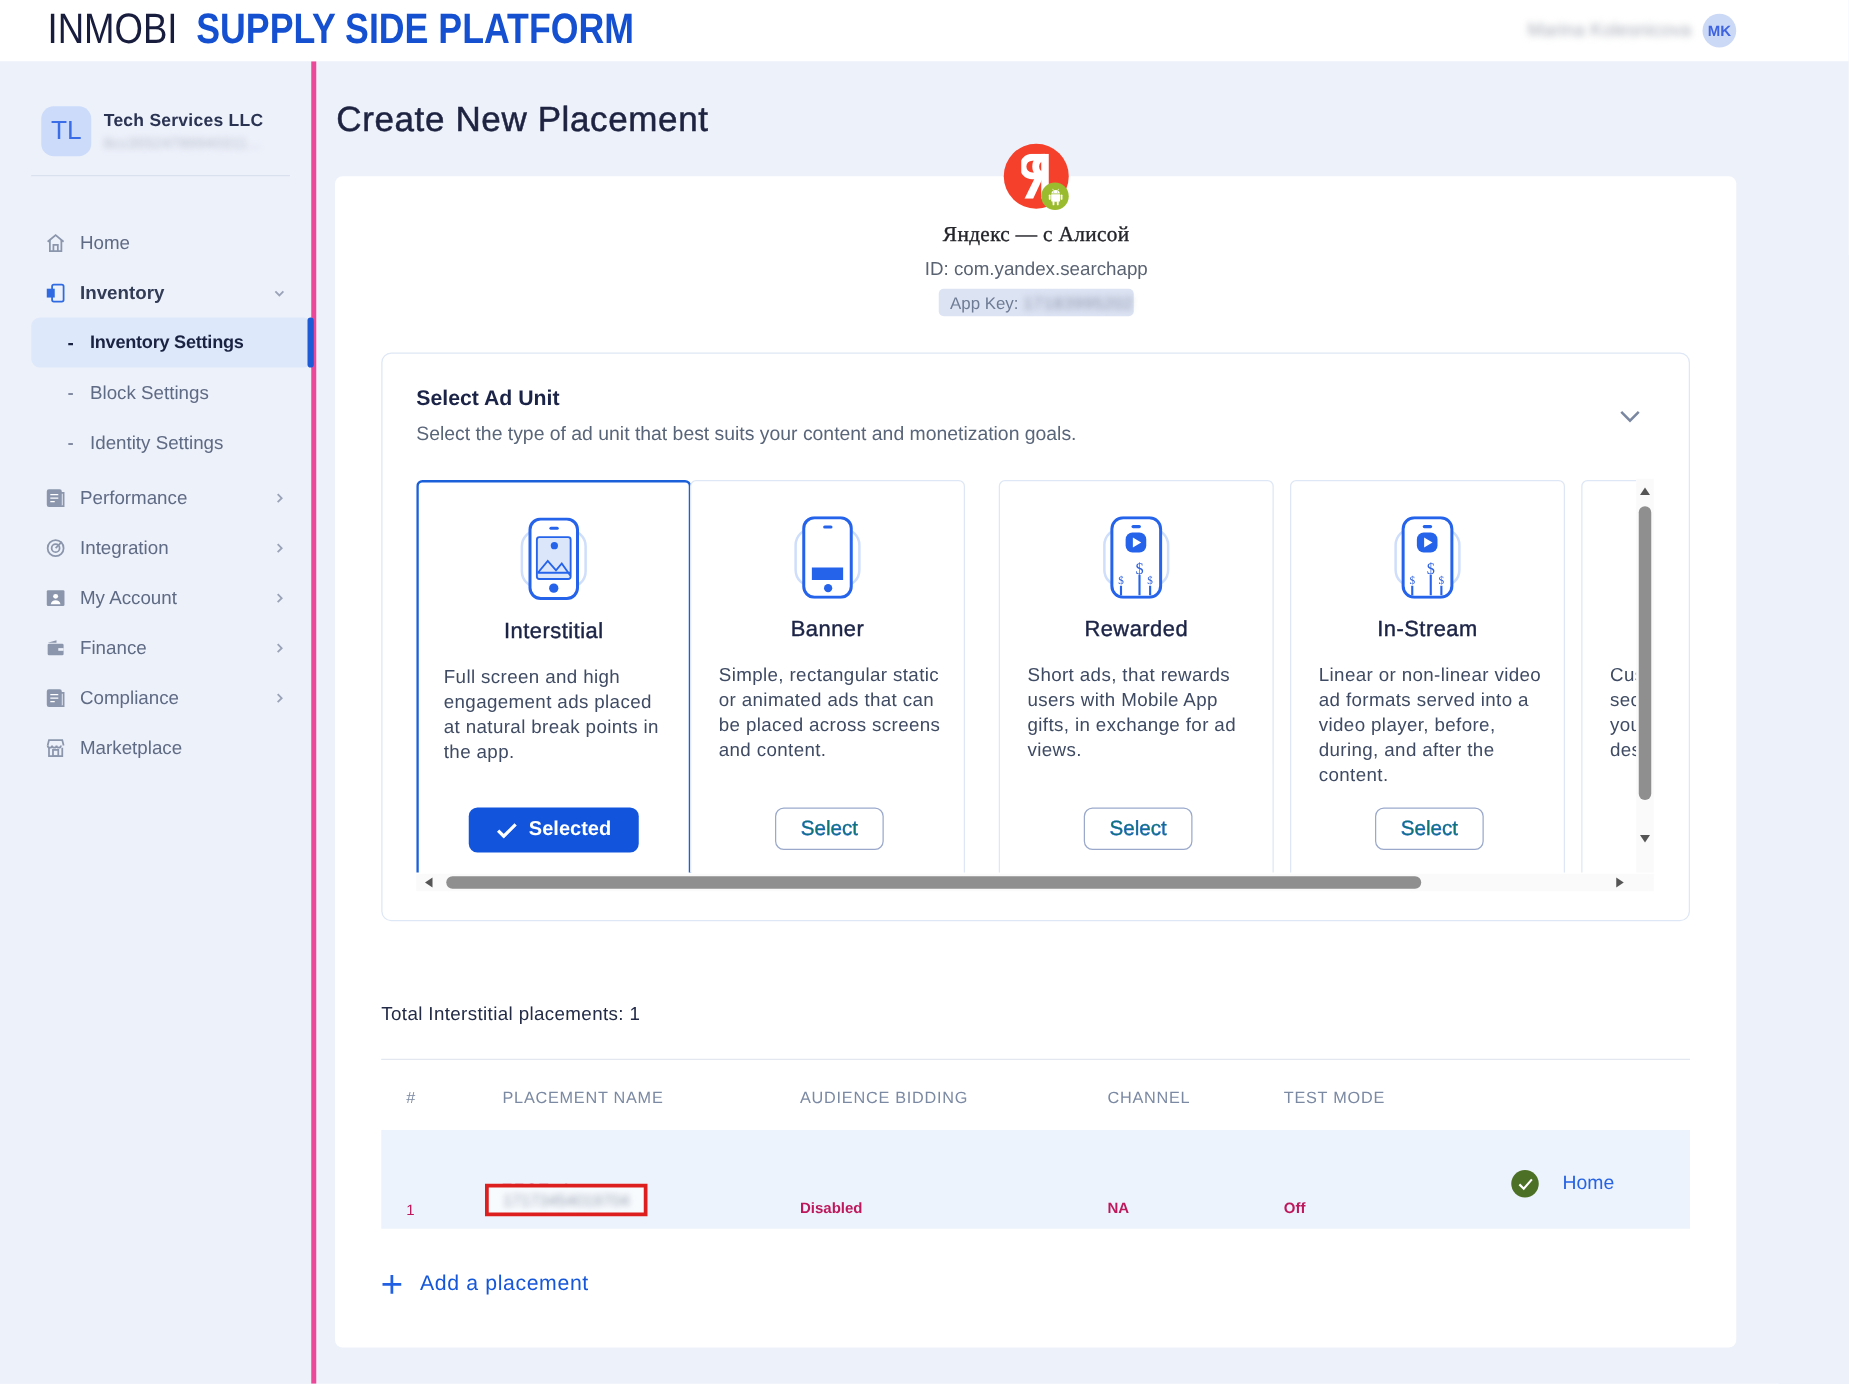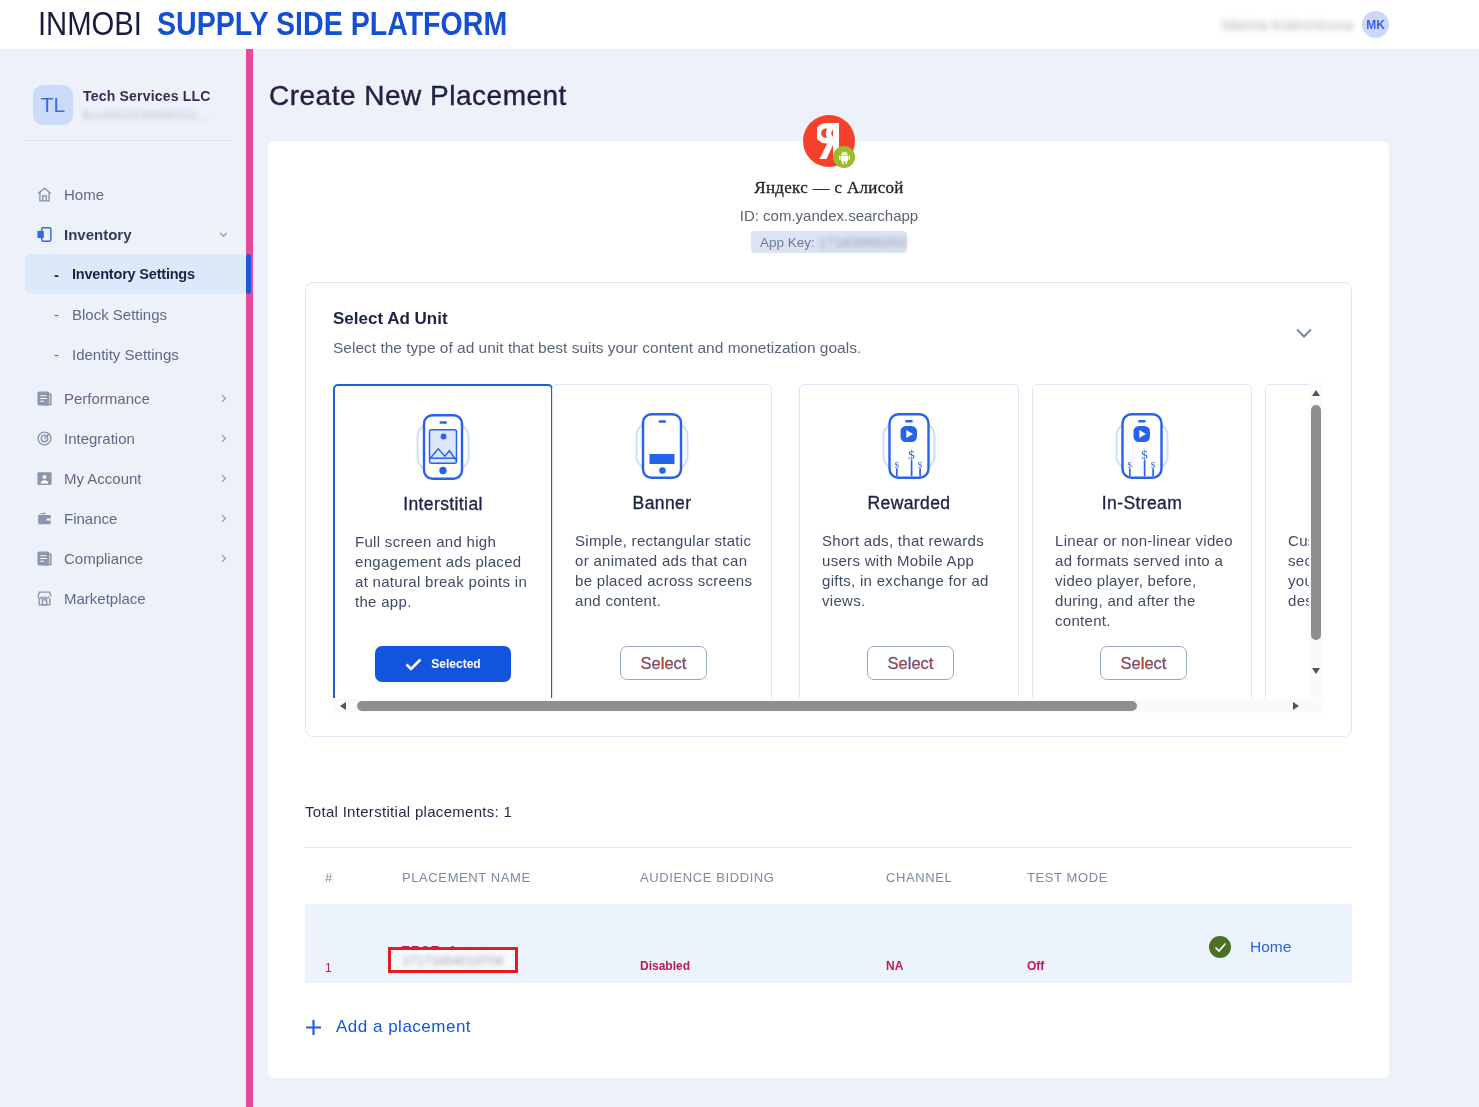--- a/index.html
+++ b/index.html
@@ -8,21 +8,21 @@
 
   
   .topbar { position:absolute; left:0; top:0; width:1479px; height:49px; background:#ffffff; z-index:30; }
   .logo { position:absolute; left:38px; top:4px; font-size:34px; white-space:nowrap; }
   .logo .inmobi { color:#181c3d; font-weight:500; display:inline-block; transform:scaleX(0.86); transform-origin:0 50%; }
   .logo .ssp { color:#1550d0; font-weight:700; display:inline-block; transform:scaleX(0.84); transform-origin:0 50%; position:absolute; left:119px; top:0; }
   .username { position:absolute; right:126px; top:16px; color:#a9adb8; font-size:15px; filter:blur(3px); }
   .avatar-mk { position:absolute; left:1362px; top:11px; width:27px; height:27px; border-radius:50%; background:#ccd9f6; color:#3e63e0; font-size:12px; font-weight:700; display:flex; align-items:center; justify-content:center; }
 
   
-  .sidebar { position:absolute; left:0; top:49px; width:253px; height:1058px; background:#edf1fa; border-right:7px solid #ec4899; }
+  .sidebar { position:absolute; left:0; top:49px; width:253px; height:1058px; background:#edf1fa; border-right:4px solid #ec4899; }
   .acct-avatar { position:absolute; left:33px; top:36px; width:40px; height:40px; border-radius:10px; background:#ccdbfa; color:#3b6ce8; font-size:21px; font-weight:500; display:flex; align-items:center; justify-content:center; }
   .acct-name { position:absolute; left:83px; top:39px; font-size:14px; font-weight:700; letter-spacing:0.2px; color:#2a3352; }
   .acct-id { position:absolute; left:83px; top:60px; font-size:11.5px; color:#b3bac8; filter:blur(2.5px); letter-spacing:0.5px; }
   .side-divider { position:absolute; left:25px; top:91px; width:207px; height:0; border-top:1px solid #d9e1ef; }
 
   .menu { position:absolute; left:0; top:125px; width:253px; }
   .mi { position:relative; height:40px; display:flex; align-items:center; }
   .mi .ico { position:absolute; left:36px; width:17px; height:17px; }
   .mi .lbl { position:absolute; left:64px; font-size:15px; color:#5f6a84; }
   .mi .chev { position:absolute; left:218px; width:11px; height:11px; }
@@ -52,22 +52,22 @@
   .adunit-sub { position:absolute; left:27px; top:56px; font-size:15.5px; color:#596579; }
   .adunit-chev { position:absolute; left:989px; top:44px; width:18px; height:12px; }
 
   .cards-viewport { position:absolute; left:27px; top:100px; width:976px; height:315px; overflow:hidden; }
   .adcard { position:absolute; top:1px; width:220px; height:360px; background:#fff; border:1px solid #dee7f5; border-radius:5px; }
   .adcard.sel { border:2px solid #1b5fd9; }
   .adcard .icon { position:absolute; left:0; top:28px; width:100%; display:flex; justify-content:center; }
   .adcard .t { position:absolute; left:0; top:108px; width:100%; text-align:center; font-size:17.5px; font-weight:500; color:#1c2446; letter-spacing:0.4px; -webkit-text-stroke:0.35px #1c2446; }
   .adcard .d { position:absolute; left:22px; top:146px; width:190px; font-size:15px; line-height:20px; color:#3f4b63; white-space:nowrap; letter-spacing:0.3px; }
   .adcard.sel .d { left:20px; }
-  .btn-selected { position:absolute; left:40px; top:260px; width:136px; height:36px; background:#1254dc; border-radius:7px; color:#fff; font-size:12px; font-weight:700; display:flex; align-items:center; justify-content:center; gap:9px; }
-  .btn-select { position:absolute; left:67px; top:261px; width:87px; height:34px; background:#fff; border:1px solid #9aa9cb; border-radius:7px; color:#c2410c; font-size:16.5px; font-weight:500; -webkit-text-stroke:0.3px #1a5ae0; display:flex; align-items:center; justify-content:center; }
+  .btn-selected { position:absolute; left:40px; top:260px; width:136px; height:36px; background:#1254dc; border-radius:7px; color:#fff; font-size:16px; font-weight:700; display:flex; align-items:center; justify-content:center; gap:9px; }
+  .btn-select { position:absolute; left:67px; top:261px; width:87px; height:34px; background:#fff; border:1px solid #9aa9cb; border-radius:7px; color:#0f766e; font-size:16.5px; font-weight:500; -webkit-text-stroke:0.3px #1a5ae0; display:flex; align-items:center; justify-content:center; }
 
   
   .hscroll { position:absolute; left:27px; top:416px; width:990px; height:14px; background:#fafafa; }
   .hscroll .arrow-l { position:absolute; left:7px; top:3px; width:0; height:0; border-top:4.5px solid transparent; border-bottom:4.5px solid transparent; border-right:6px solid #555; }
   .hscroll .arrow-r { position:absolute; right:24px; top:3px; width:0; height:0; border-top:4.5px solid transparent; border-bottom:4.5px solid transparent; border-left:6px solid #555; }
   .hscroll .thumb { position:absolute; left:24px; top:2px; width:780px; height:10px; background:#8f8f8f; border-radius:5px; }
   .vscroll { position:absolute; left:1003px; top:100px; width:14px; height:315px; background:#fafafa; }
   .vscroll .arrow-u { position:absolute; left:3px; top:7px; width:0; height:0; border-left:4.5px solid transparent; border-right:4.5px solid transparent; border-bottom:6px solid #555; }
   .vscroll .arrow-d { position:absolute; left:3px; bottom:24px; width:0; height:0; border-left:4.5px solid transparent; border-right:4.5px solid transparent; border-top:6px solid #555; }
   .vscroll .thumb { position:absolute; left:2px; top:22px; width:10px; height:235px; background:#8f8f8f; border-radius:5px; }

